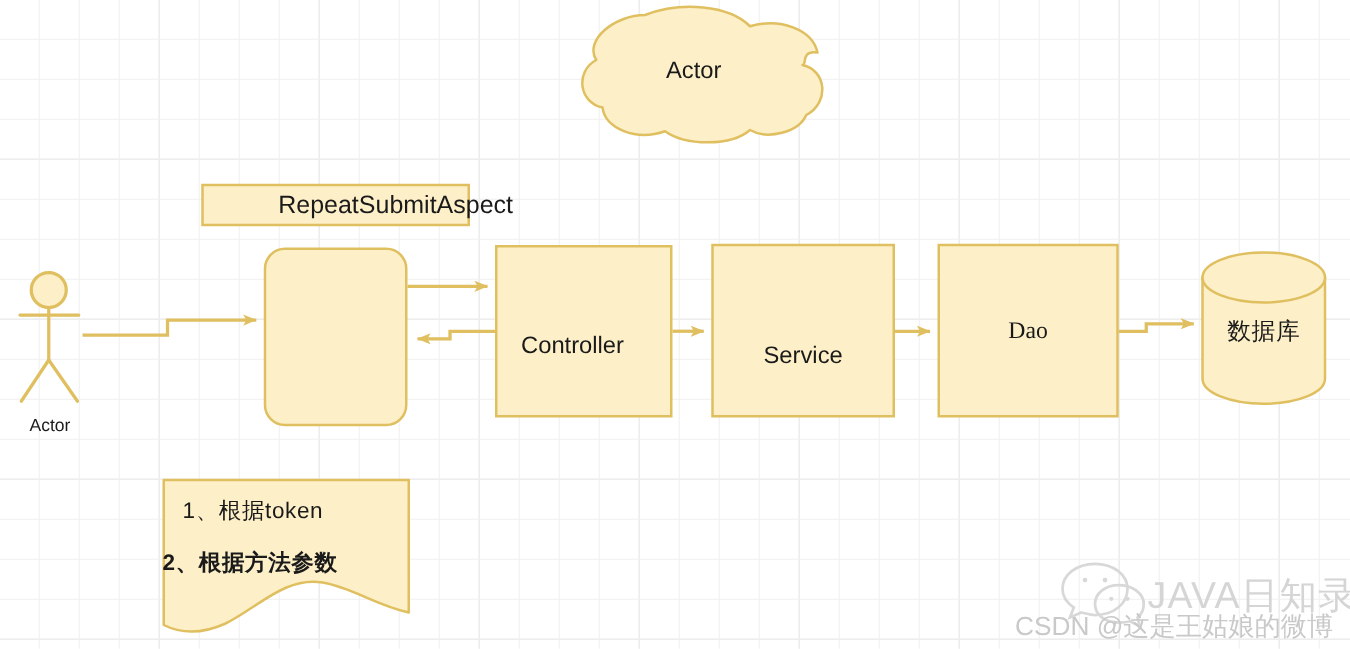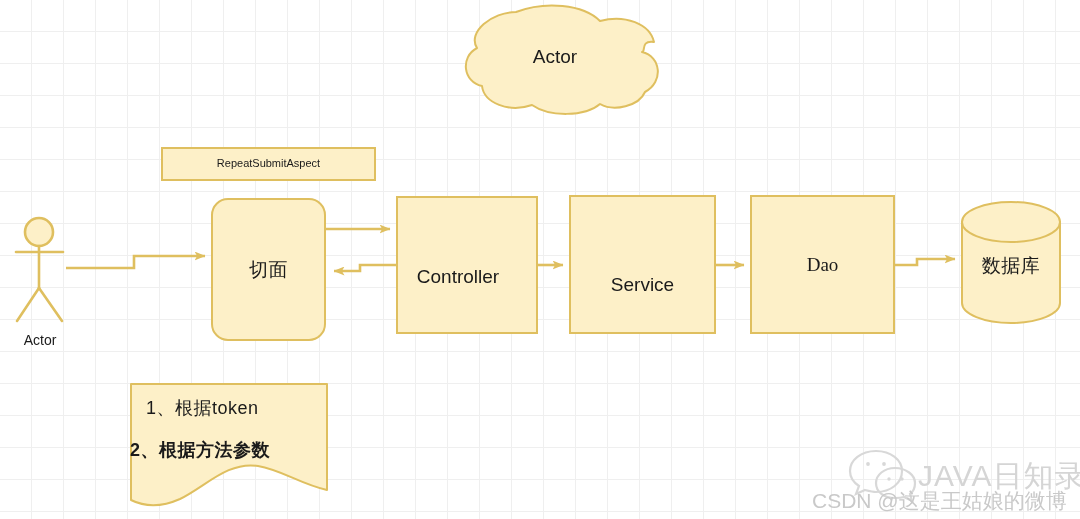--- a/index.html
+++ b/index.html
@@ -36,21 +36,21 @@
     display: flex;
     align-items: center;
     justify-content: center;
     text-align: center;
     color: #1a1a1a;
     pointer-events: none;
     line-height: 1.25;
   }
   .lbl-cn  { font-size: 19px; letter-spacing: 0.5px; }
   .lbl-en  { font-size: 19px; }
-  .lbl-sm  { font-size: 11px; }
+  .lbl-sm  { font-size: 20px; padding-left: 48px; }
   .lbl-actor { font-size: 14px; }
   .note-text {
     position: absolute;
     color: #1a1a1a;
     font-size: 18px;
     letter-spacing: 0.5px;
     white-space: nowrap;
   }
   .wm {
     position: absolute;
@@ -139,21 +139,20 @@
       <path d="M 716 265 L 744 265" marker-end="url(#arrowhead)"></path>
 
       <path d="M 895 265 L 917 265 L 917 259 L 955 259" marker-end="url(#arrowhead)"></path>
     </g>
   </svg>
 
   <div class="node-label lbl-en" style="left:482px; top:42px; width:146px; height:30px;">Actor</div>
 
   <div class="node-label lbl-sm" style="left:162px; top:148px; width:213px; height:32px;">RepeatSubmitAspect</div>
 
-  <div class="node-label lbl-cn" style="left:212px; top:199px; width:113px; height:141px;">切面</div>
 
   <div class="node-label lbl-en" style="left:388px; top:197px; width:140px; height:96px;margin-top:32px;">Controller</div>
 
   <div class="node-label lbl-en" style="left:570px; top:196px; width:145px; height:177px;">Service</div>
 
   <div class="node-label lbl-en" style="left:751px; top:196px; width:143px; height:137px;font-family:Liberation Serif, serif;">Dao</div>
 
   <div class="node-label lbl-cn" style="left:962px; top:248px; width:98px; height:36px;">数据库</div>
 
   <div class="node-label lbl-actor" style="left:6px; top:330px; width:68px; height:22px;">Actor</div>

